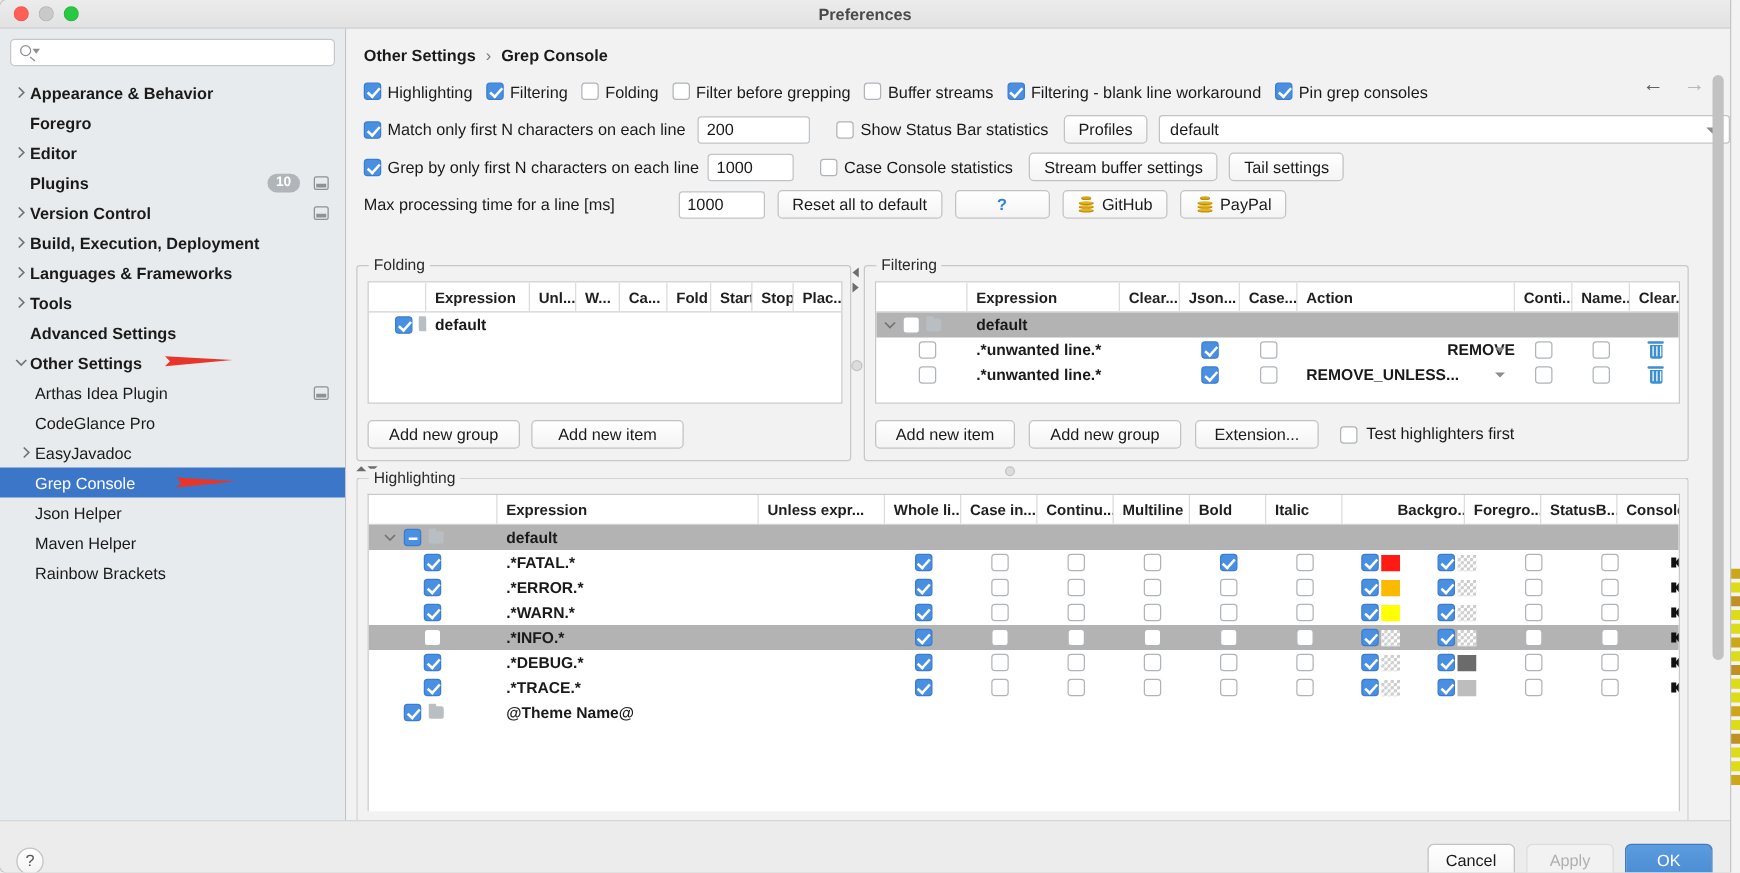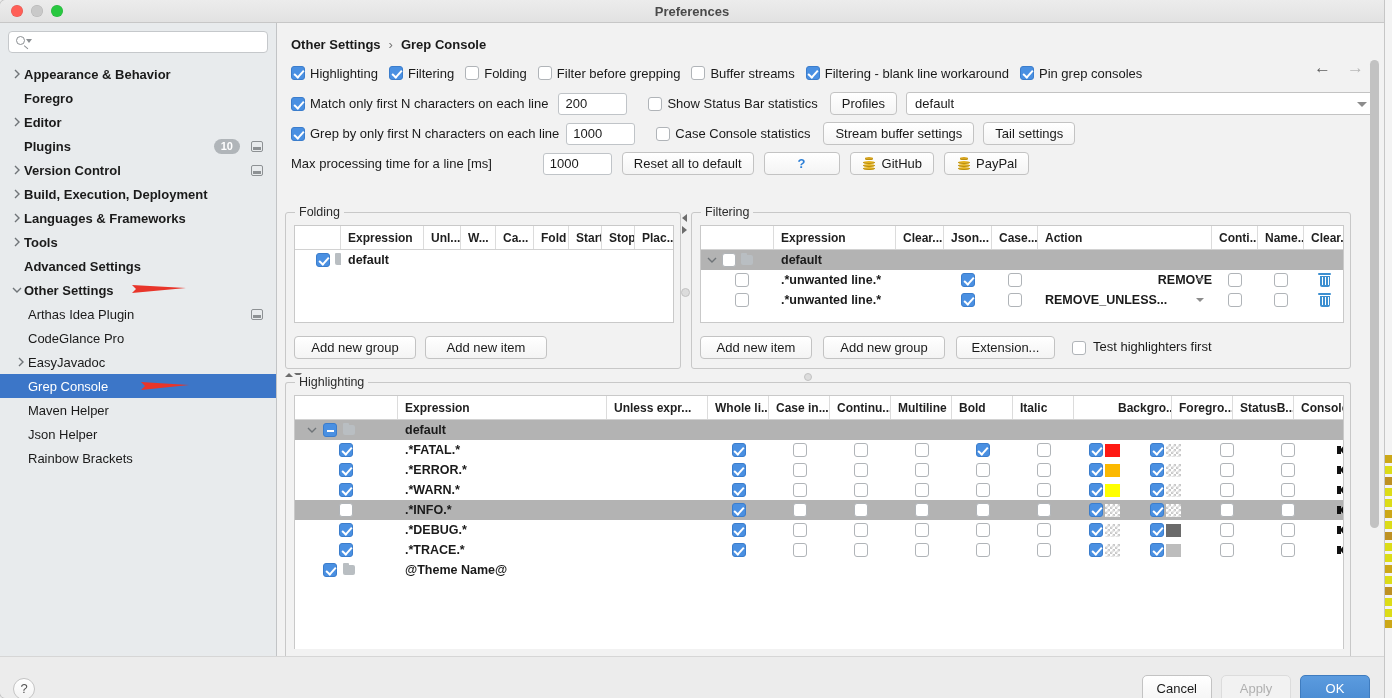--- a/index.html
+++ b/index.html
@@ -314,25 +314,25 @@
           </div>
           <div class="nav-item child sel">
             <span class="chev" style="margin-left:-16px"></span>
             <span class="nav-label">Grep Console</span>
           </div>
           <div class="arrow-anno" style="left: 133px; top: 357px; width: 56px;"><svg width="56" height="12" viewBox="0 0 56 12">
               <path d="M56 5 L8 2 L12 6 L8 10 Z" fill="#e8352a"></path>
             </svg></div>
           <div class="nav-item child">
             <span class="chev" style="margin-left:-16px"></span>
-            <span class="nav-label">Maven Helper</span>
+            <span class="nav-label">Json Helper</span>
           </div>
           <div class="nav-item child">
             <span class="chev" style="margin-left:-16px"></span>
-            <span class="nav-label">Json Helper</span>
+            <span class="nav-label">Maven Helper</span>
           </div>
           <div class="nav-item child">
             <span class="chev" style="margin-left:-16px"></span>
             <span class="nav-label">Rainbow Brackets</span>
           </div>
         </div>
     </div>
 
     <div id="main">
 
@@ -374,21 +374,21 @@
           </span>
           <span class="cbwrap">
             <span class="cb on"></span>
             <span class="cblabel">Pin grep consoles</span>
           </span>
         </div>
 
       <div class="row" style="margin-top:10px;">
         <span class="cb on"></span>
         <span class="cblabel">Match only first N characters on each line</span>
-        <input class="tfield" style="width: 69px; margin-left: 10px;" value="200">
+        <input class="tfield" style="width: 90px; margin-left: 10px;" value="200">
         <span class="cb" style="margin-left:21px;"></span>
         <span class="cblabel">Show Status Bar statistics</span>
         <button class="btn" style="margin-left:12px;">Profiles</button>
         <span class="combo" style="width:470px;margin-left:9px;">
           <span>default</span>
           <span class="cbarrow"></span>
         </span>
       </div>
 
       <div class="row" style="margin-top:7px;">

